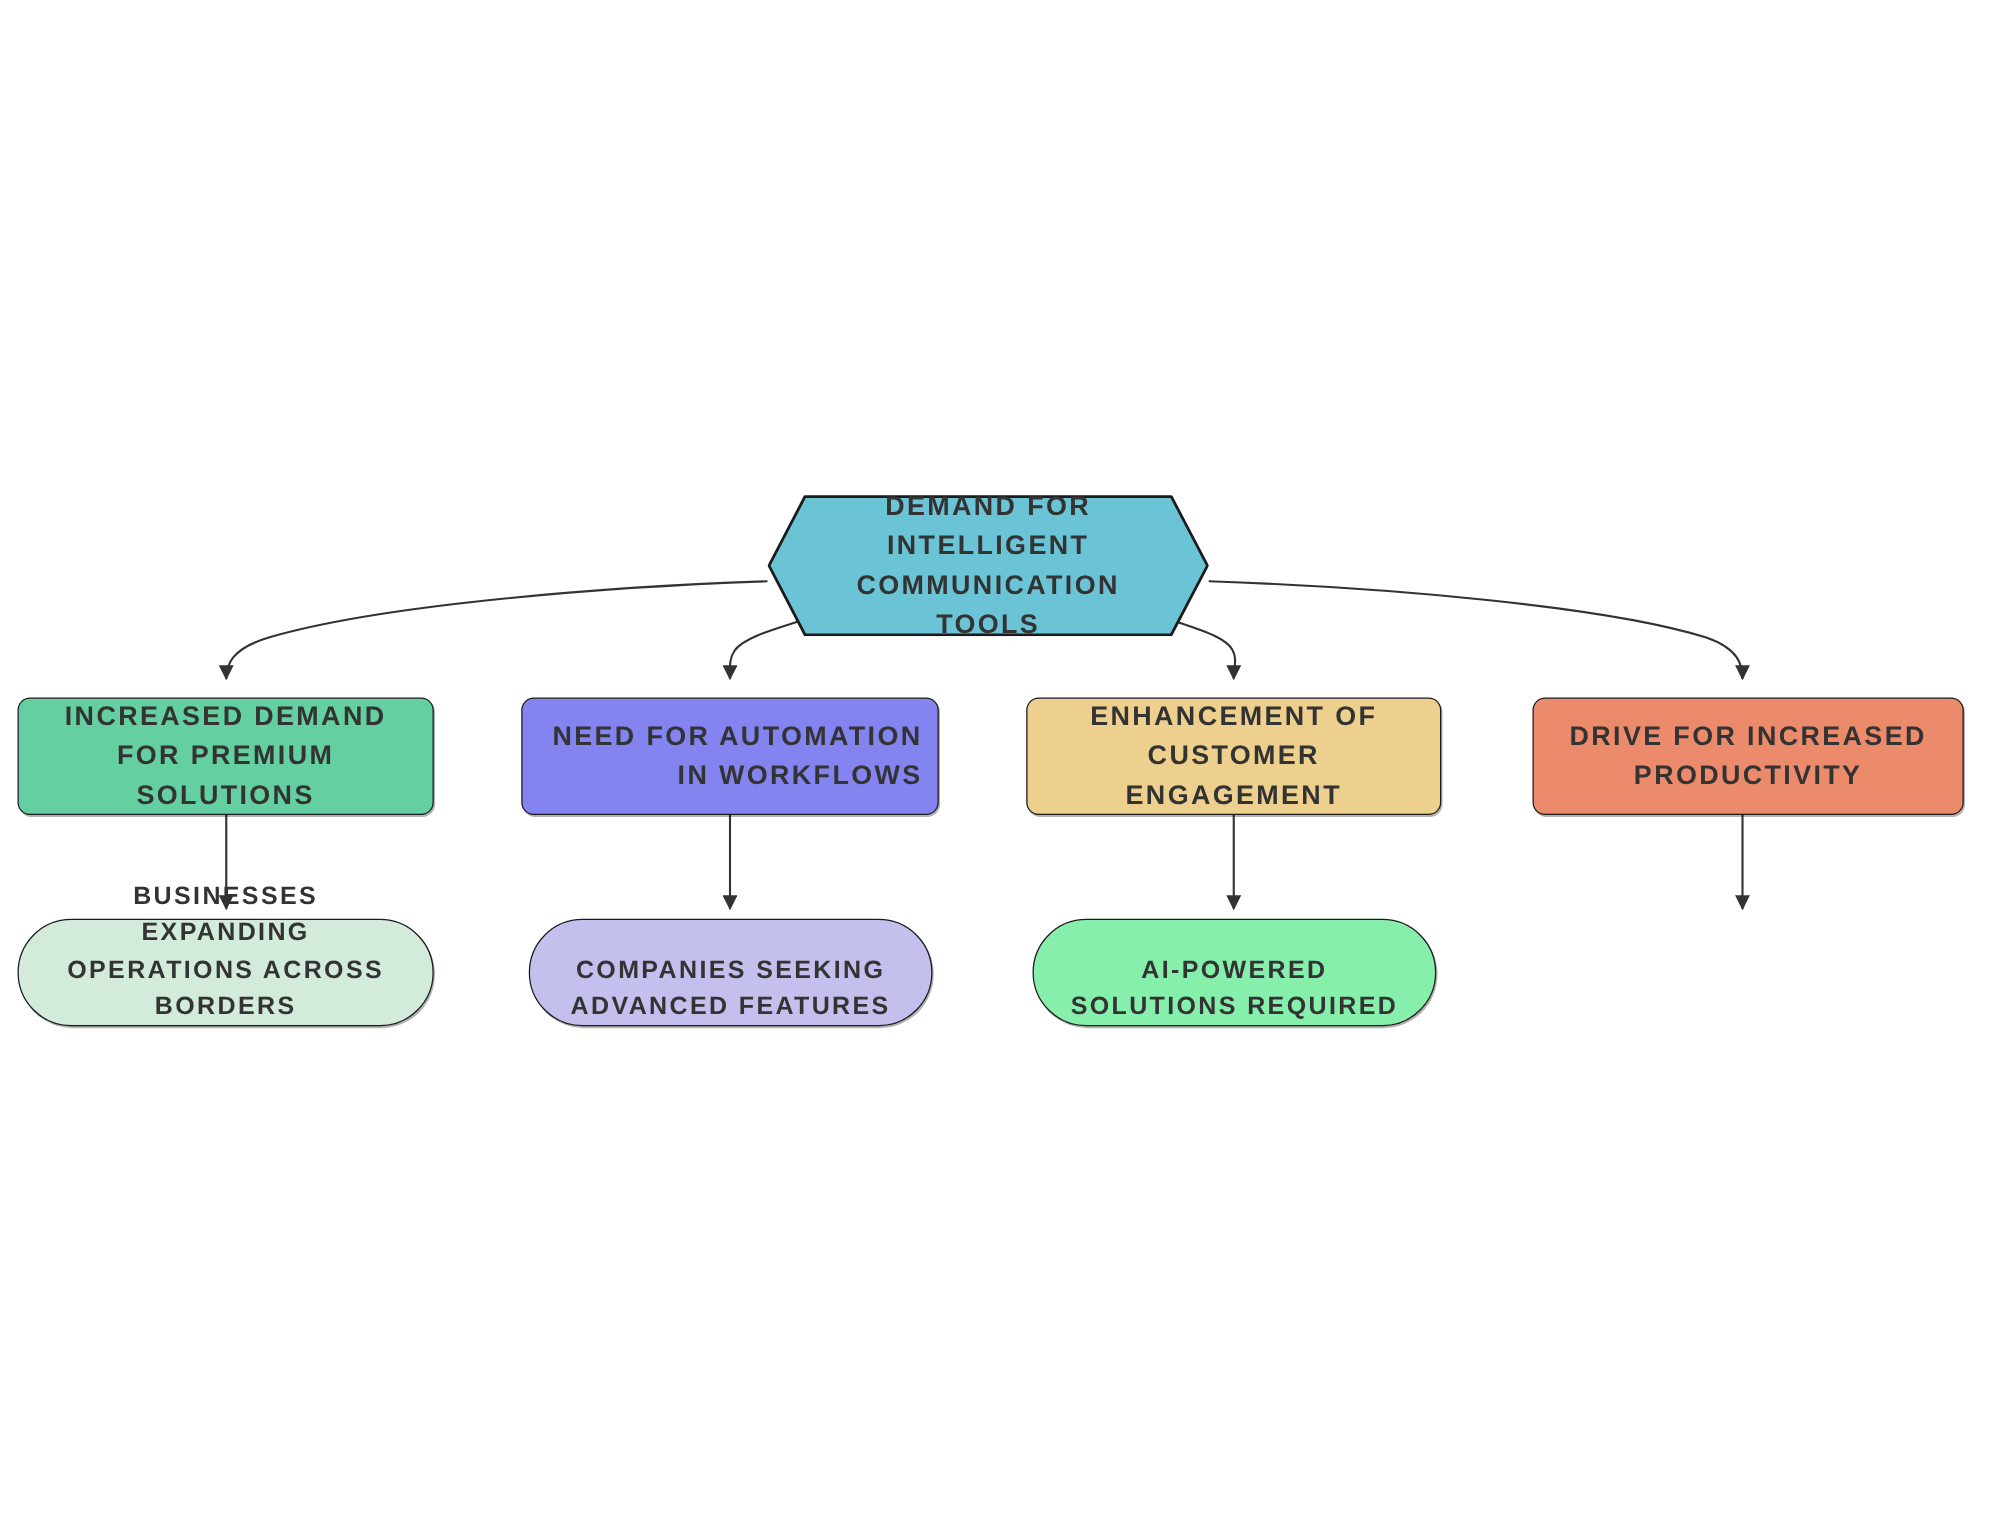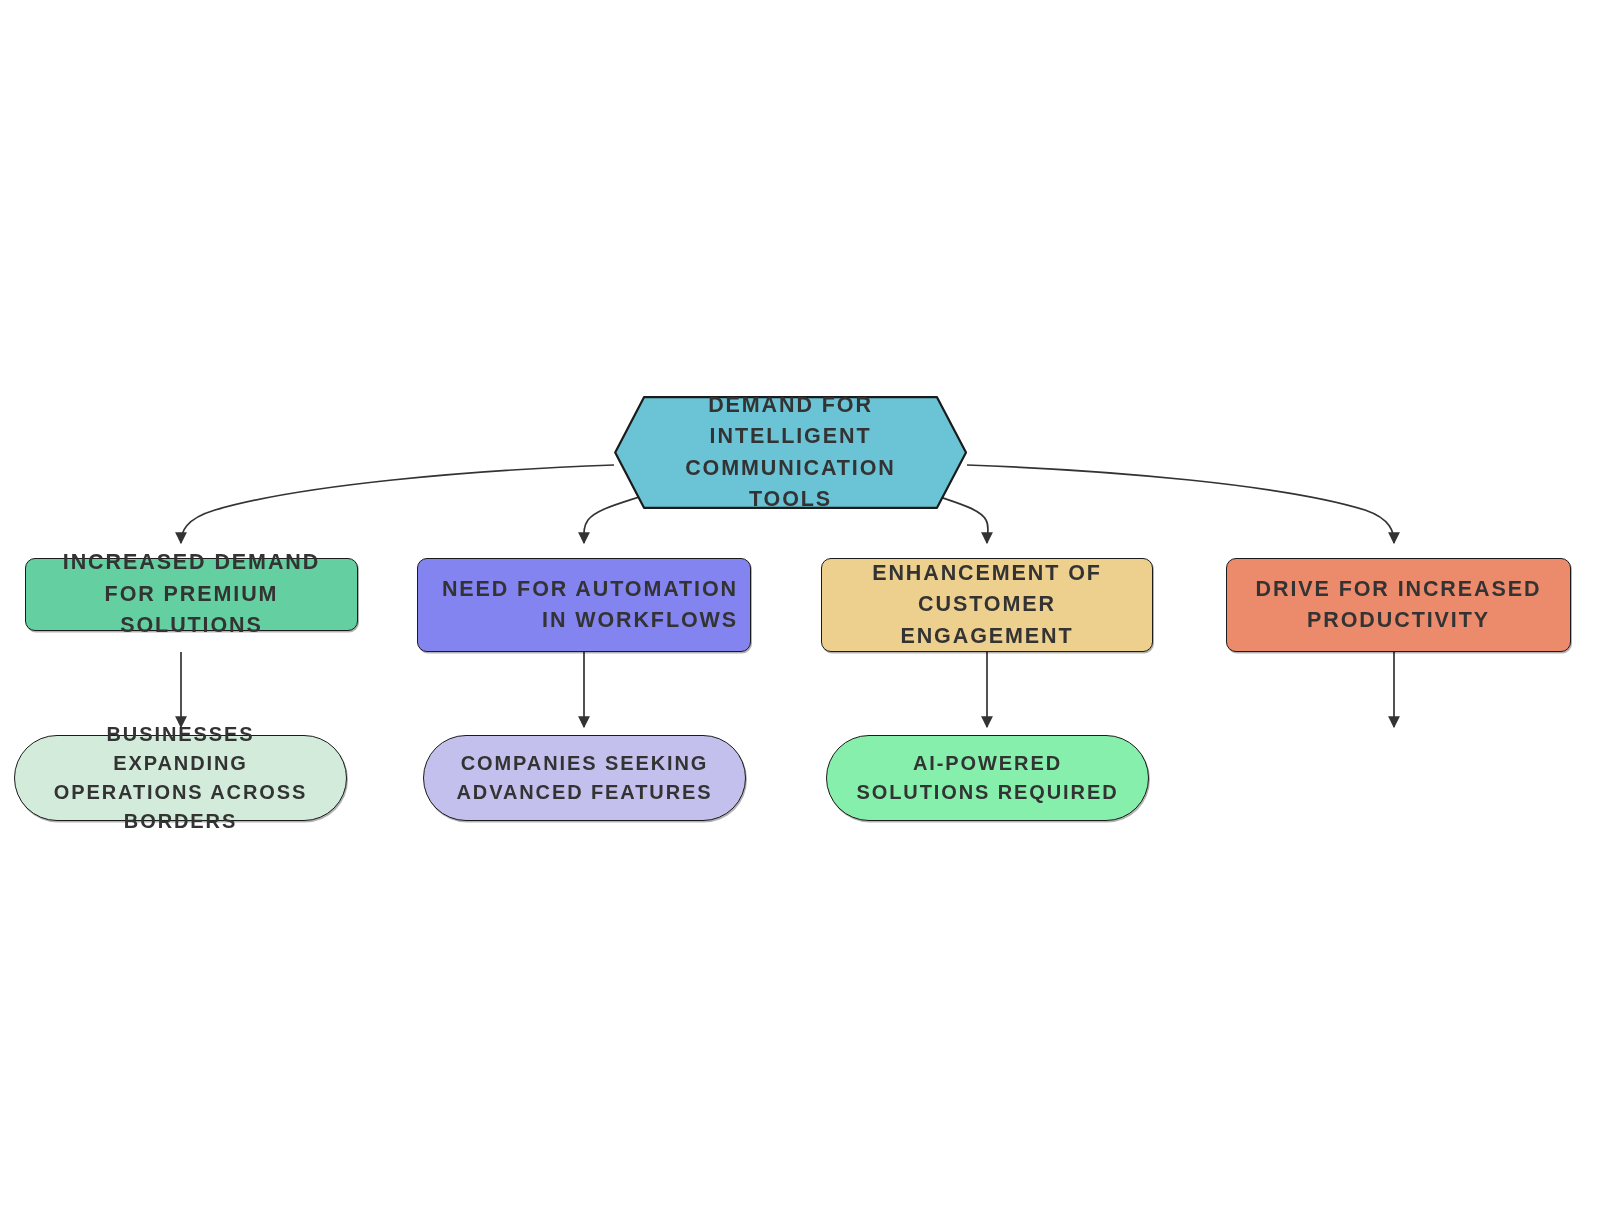--- a/index.html
+++ b/index.html
@@ -66,21 +66,22 @@
     z-index: 3;
     padding: 0 12px;
   }
   
   .stadium {
     border: 1.6px solid #1b1b1b;
     border-radius: 999px;
     font-size: 20px;
     box-shadow: 1px 1.5px 0 rgba(0,0,0,0.30);
     z-index: 3;
-    padding: 10px 26px;
+    padding: 0 26px;
+    align-items: flex-end;
   }
   .nlabel { display: block; }
 </style>
 </head>
 <body>
 
 <div id="canvas">
 
   <svg id="edges" viewBox="0 0 1600 1232" width="1600" height="1232">
     <defs>
@@ -103,21 +104,21 @@
     <path d="M 1394,652 L 1394,727" fill="none" stroke="#333333" stroke-width="1.7" marker-end="url(#arrow)"></path>
   </svg>
 
   <div class="node hex" style="left:614px; top:371px; width:353px; height:113px;margin-top:25px;">
     <svg class="hex-shape" viewBox="0 0 353 113" preserveAspectRatio="none">
       <polygon points="30,1.2 323,1.2 352,56.5 323,111.8 30,111.8 1.2,56.5" fill="#6BC4D6" stroke="#1b1b1b" stroke-width="2.2" stroke-linejoin="round"></polygon>
     </svg>
     <span class="hex-label nlabel">Demand for Intelligent Communication Tools</span>
   </div>
 
-  <div class="node rbox" style="left:14px; top:558px; width:333px; height:73px; background:#64CFA0;margin-left:11px;">
+  <div class="node rbox" style="left:14px; top:558px; width:333px; height:94px; background:#64CFA0;">
     <span class="nlabel">Increased Demand for Premium Solutions</span>
   </div>
 
   <div class="node rbox" style="left:417px; top:558px; width:334px; height:94px; background:#8484F0;text-align:right;">
     <span class="nlabel">Need for Automation in Workflows</span>
   </div>
 
   <div class="node rbox" style="left:1226px; top:558px; width:345px; height:94px; background:#EC8A6C;">
     <span class="nlabel">Drive for Increased Productivity</span>
   </div>

